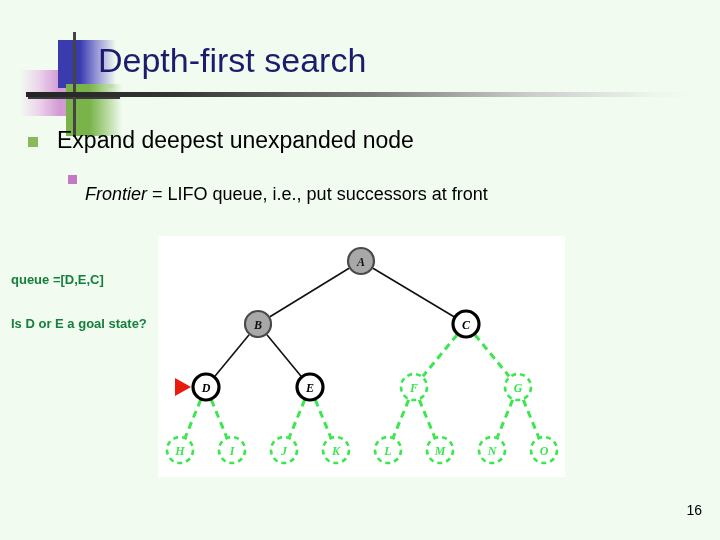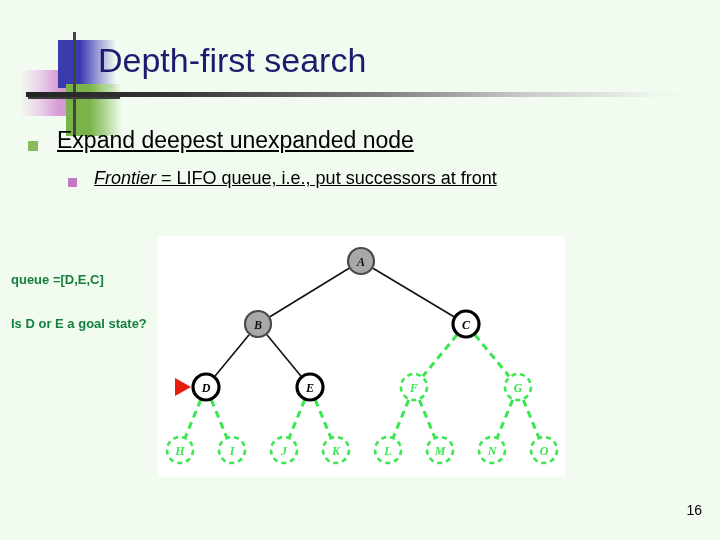--- a/index.html
+++ b/index.html
@@ -77,25 +77,24 @@
     top: 92px;
     width: 672px;
     height: 5px;
     background: linear-gradient(to right, #242424 0%, #353535 22%, #7b7b7b 52%, #c9c9c9 74%, #eef7ed 94%, rgba(241,251,240,0) 100%);
   }
 
   
   .bullet-row {
     position: absolute;
     display: flex;
-    align-items: center;
-    text-decoration: underline;
+    align-items: flex-start;
   }
   #bullet1 { left: 28px; top: 127px; }
-  #bullet2 { left: 68px; top: 168px; }
+  #bullet2 { left: 68px; top: 168px; flex-direction: column; }
 
   .marker {
     flex: none;
     margin-top: 10px;
   }
   .marker.lvl1 {
     width: 10px; height: 10px;
     background: #89b95c;
   }
   .marker.lvl2 {

